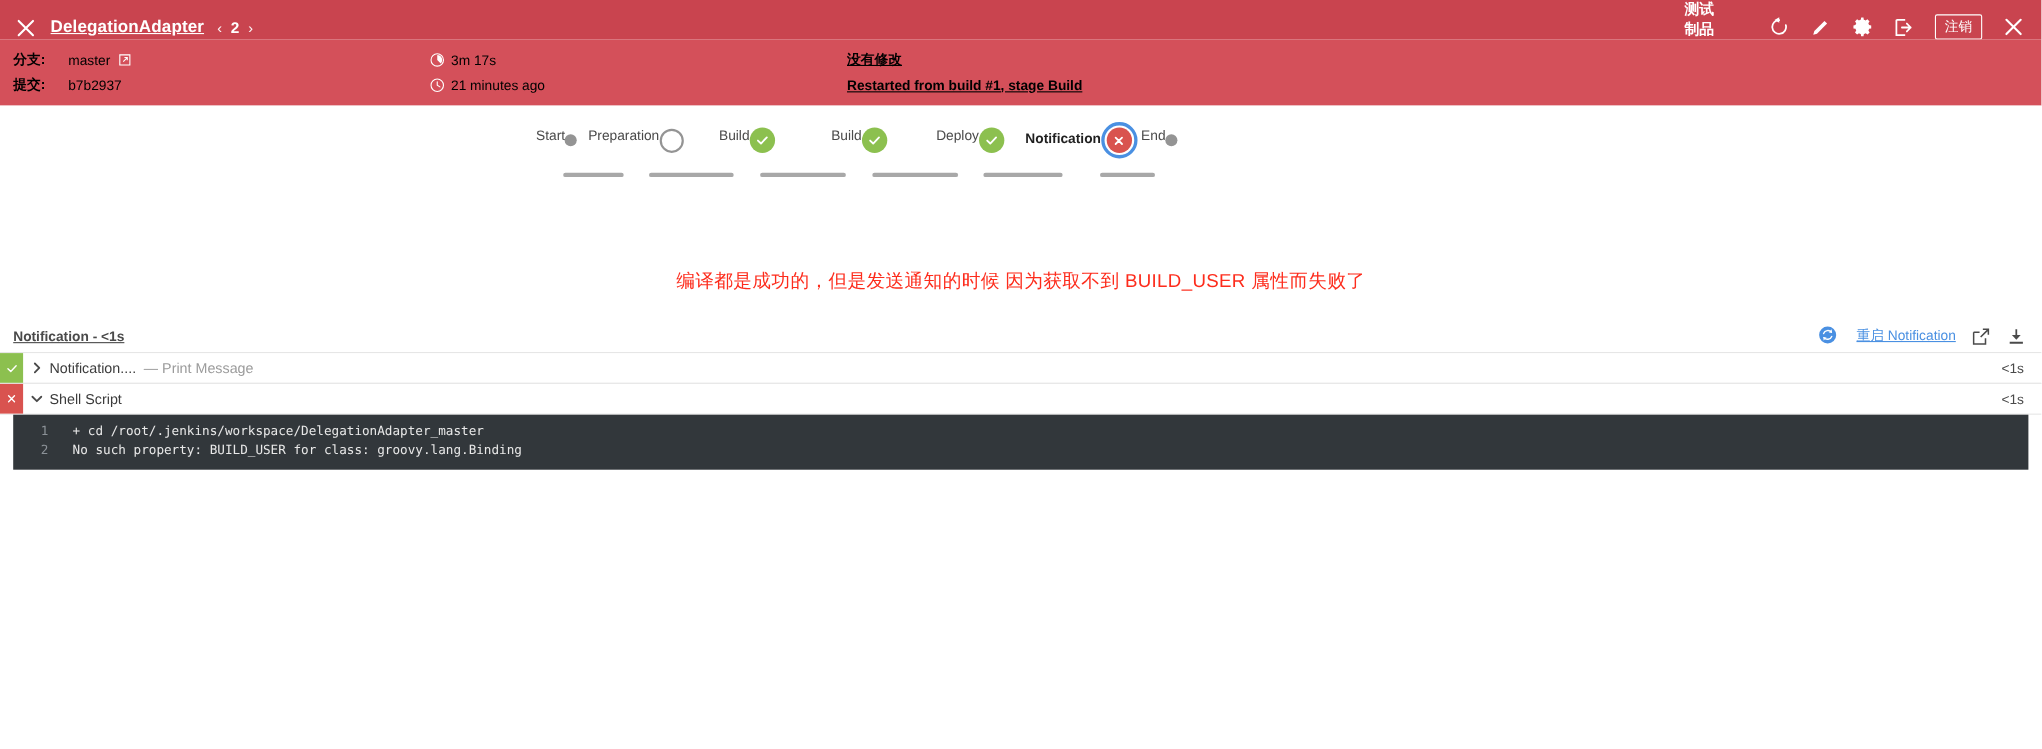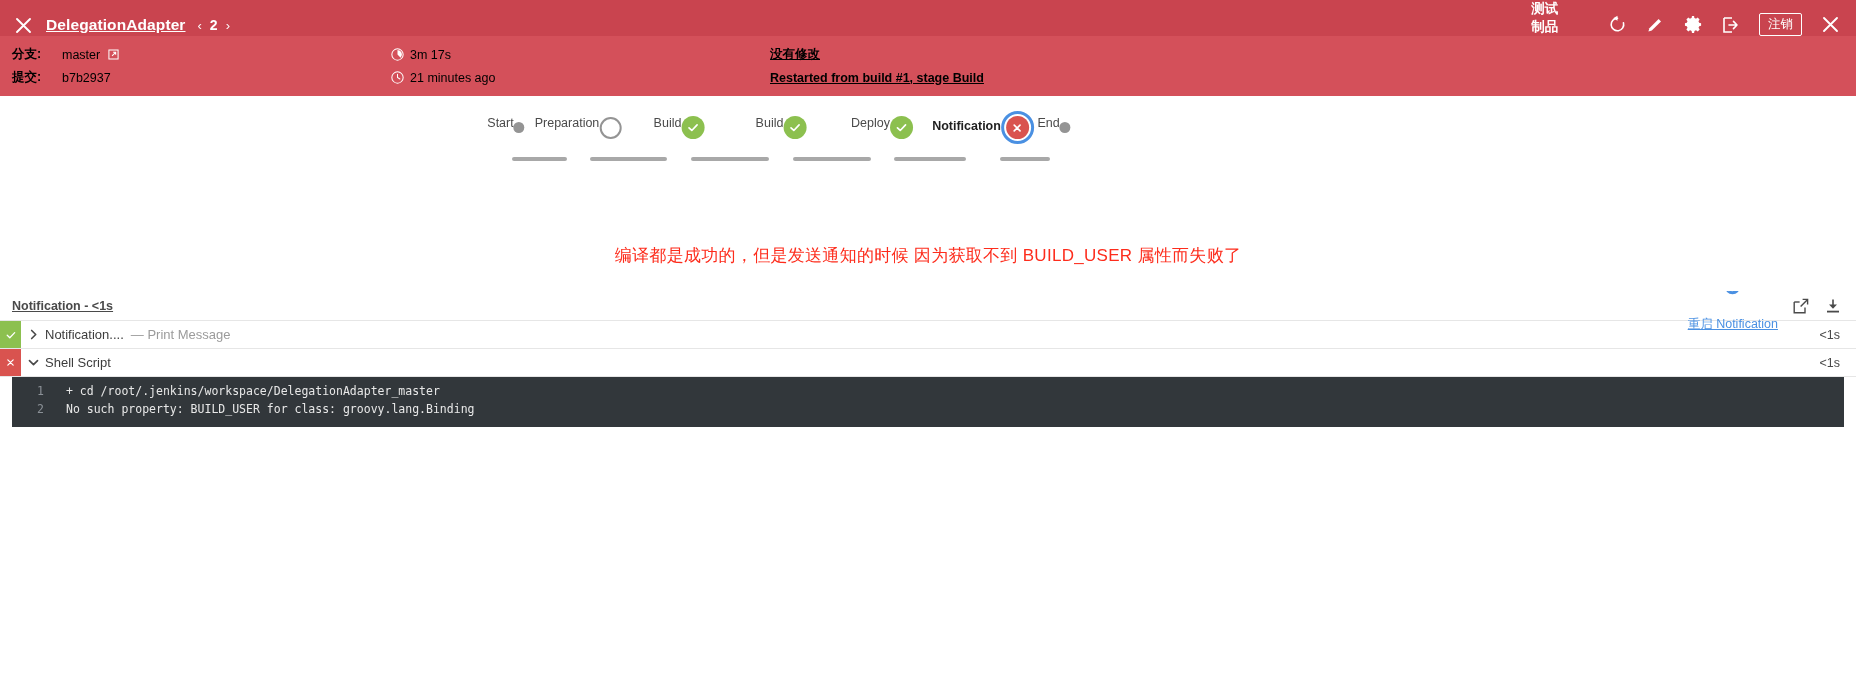--- a/index.html
+++ b/index.html
@@ -156,21 +156,20 @@
     font-size: 12.5px;
     color: #4a4a4a;
     font-weight: bold;
     border-bottom: 1px solid #ffffff;
   }
   .result-head .title { flex: 1; text-decoration: underline; }
   .restart-link {
     display: flex; align-items: center; gap: 18px;
     color: #4a90e2; font-weight: normal;
     cursor: pointer;
-    flex-direction: column;
   }
   .restart-link .lbl { text-decoration: underline; font-size: 12.5px; }
   .head-ico { width: 18px; height: 18px; display:flex; align-items:center; justify-content:center; cursor:pointer; margin-left: 14px; }
 
   .step-row {
     display: flex; align-items: stretch;
     height: 29px;
     border: 1px solid #e6e6e6;
     border-left: none; border-right: none;
     margin-top: -1px;

